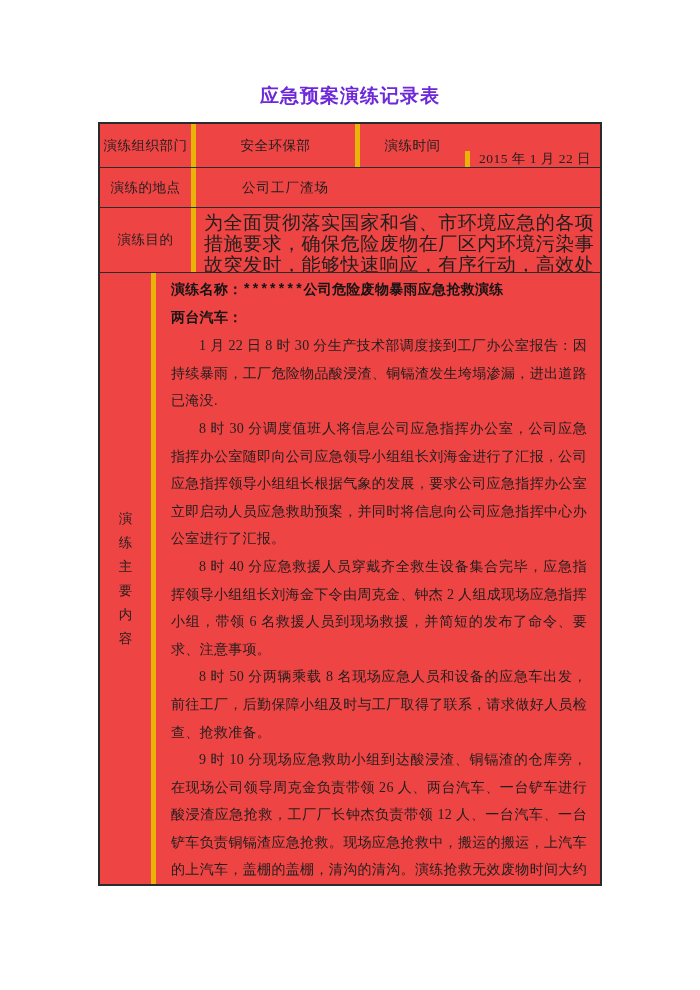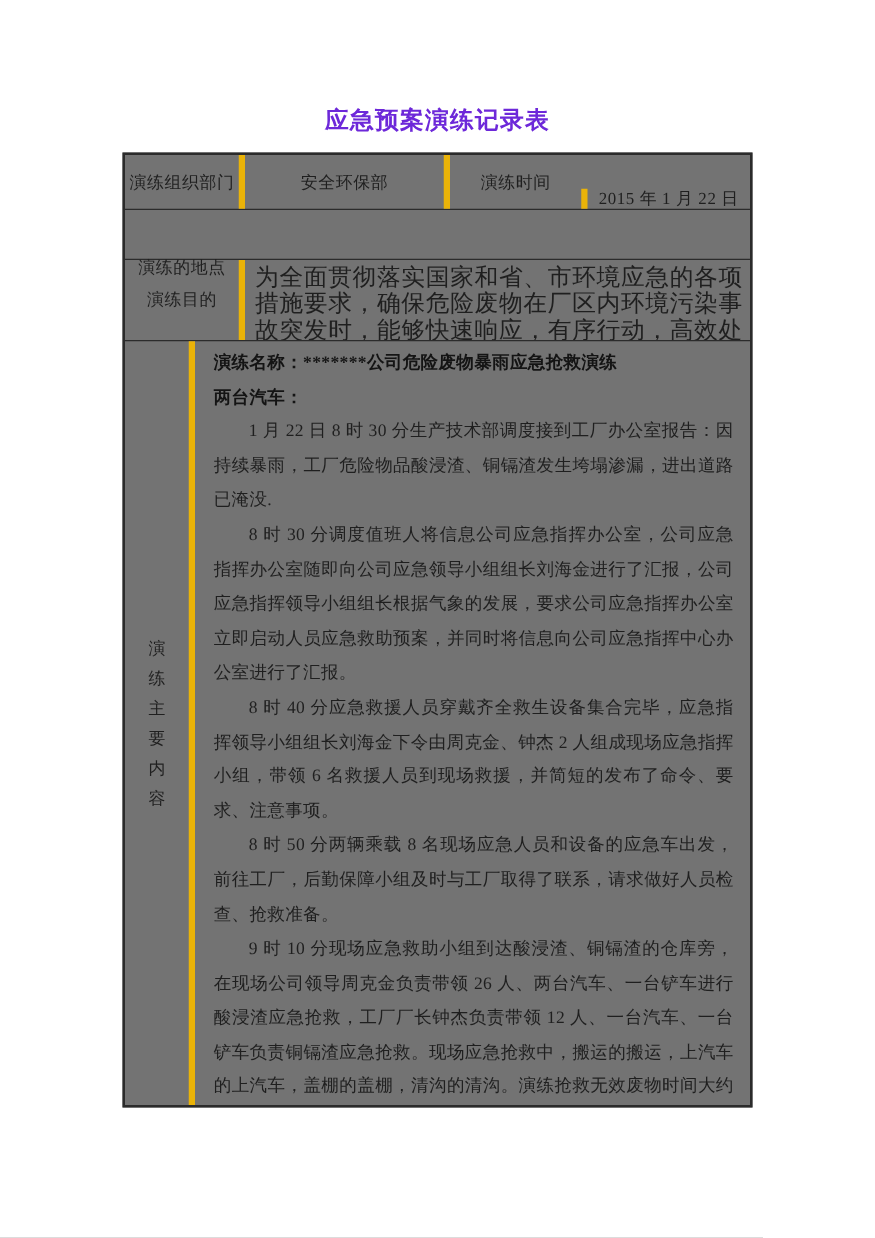--- a/index.html
+++ b/index.html
@@ -27,21 +27,21 @@
     letter-spacing: 1px;
     color: #6d28d9;
   }
   .record-table {
     position: absolute;
     left: 98px;
     top: 122px;
     width: 504px;
     border: 2px solid #2b2b2b;
     box-sizing: border-box;
-    background: #737373;
+    background: #ef4444;
   }
   .t-row {
     display: flex;
     border-top: 1px solid #2b2b2b;
     box-sizing: border-box;
   }
   .t-row:first-child { border-top: none; }
   .cell {
     box-sizing: border-box;
     border-left: 5px solid #eab308;
@@ -57,21 +57,21 @@
     text-align: center;
   }
   .center-cell {
     display: flex;
     align-items: center;
     justify-content: center;
     font-size: 13.5px;
     letter-spacing: 0.5px;
   }
   .row-1 { height: 43px; }
-  .row-2 { height: 40px; flex-direction: column; }
+  .row-2 { height: 40px; }
   .row-3 { height: 65px; }
   .row-4 { height: 612px; }
   .c-label   { width: 91px; flex: 0 0 91px; }
   .c-org     { width: 164px; flex: 0 0 164px; }
   .c-timelab { width: 110px; flex: 0 0 110px; }
   .c-date    { flex: 1 1 auto; margin-top: 27px; }
   .c-span    { flex: 1 1 auto; }
   .location-cell {
     display: flex;
     align-items: center;
@@ -104,20 +104,21 @@
     letter-spacing: 0.3px;
   }
   .content-cell p {
     margin: 0;
     text-indent: 2em;
   }
   .content-cell p.heading-line {
     font-weight: bold;
     text-indent: 0;
     color: #141414;
+    font-family: Liberation Mono, monospace;
   }
 </style>
 </head>
 <body>
 
 <div class="doc-title">应急预案演练记录表</div>
 
 <div class="record-table">
 
   <div class="t-row row-1">

